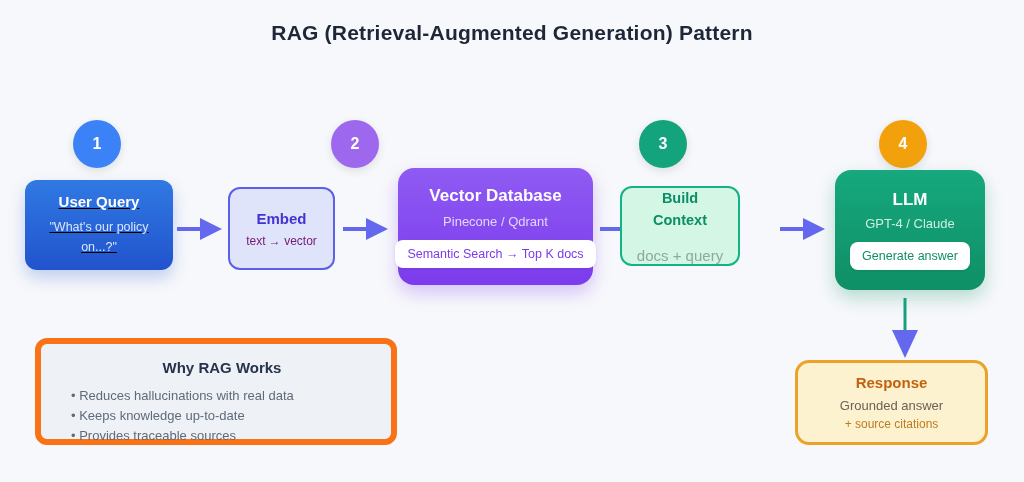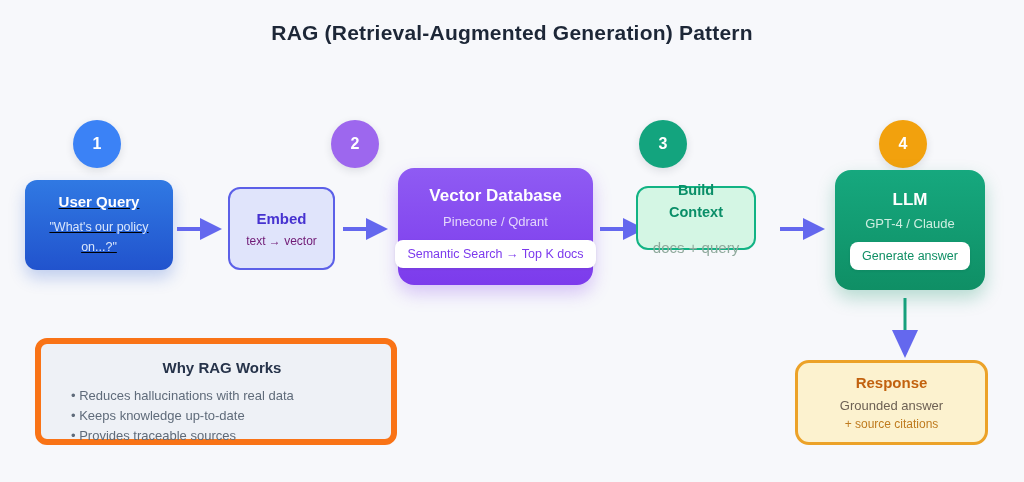--- a/index.html
+++ b/index.html
@@ -58,21 +58,21 @@
   .vector-db {
     left: 398px; top: 168px; width: 195px; height: 117px;
     border-radius: 16px; padding: 10px;
     background: linear-gradient(180deg, #8f5bf3 0%, #7c3bec 100%);
     box-shadow: 0 8px 18px rgba(124,59,236,.28);
   }
   .vector-db .node-title { color: #ffffff; font-size: 17px; }
   .vector-db .node-sub   { color: #e2d6fb; font-size: 13px; margin-top: 8px; }
 
   .build-context {
-    left: 636px; top: 186px; width: 120px; height: 64px;
+    left: 620px; top: 186px; width: 120px; height: 80px;
     border-radius: 12px; background: #d4f6e4; border: 2px solid #12b384;
     padding: 6px 12px;
   }
   .build-context .node-title { color: #0a8e68; font-size: 14.5px; line-height: 1.45; }
   .build-context .node-sub   { color: #8fa99c; font-size: 15px; margin-top: 16px; }
 
   .llm {
     left: 835px; top: 170px; width: 150px; height: 120px;
     border-radius: 16px; padding: 4px;
     background: linear-gradient(180deg, #16a87e 0%, #0f8f65 100%);

